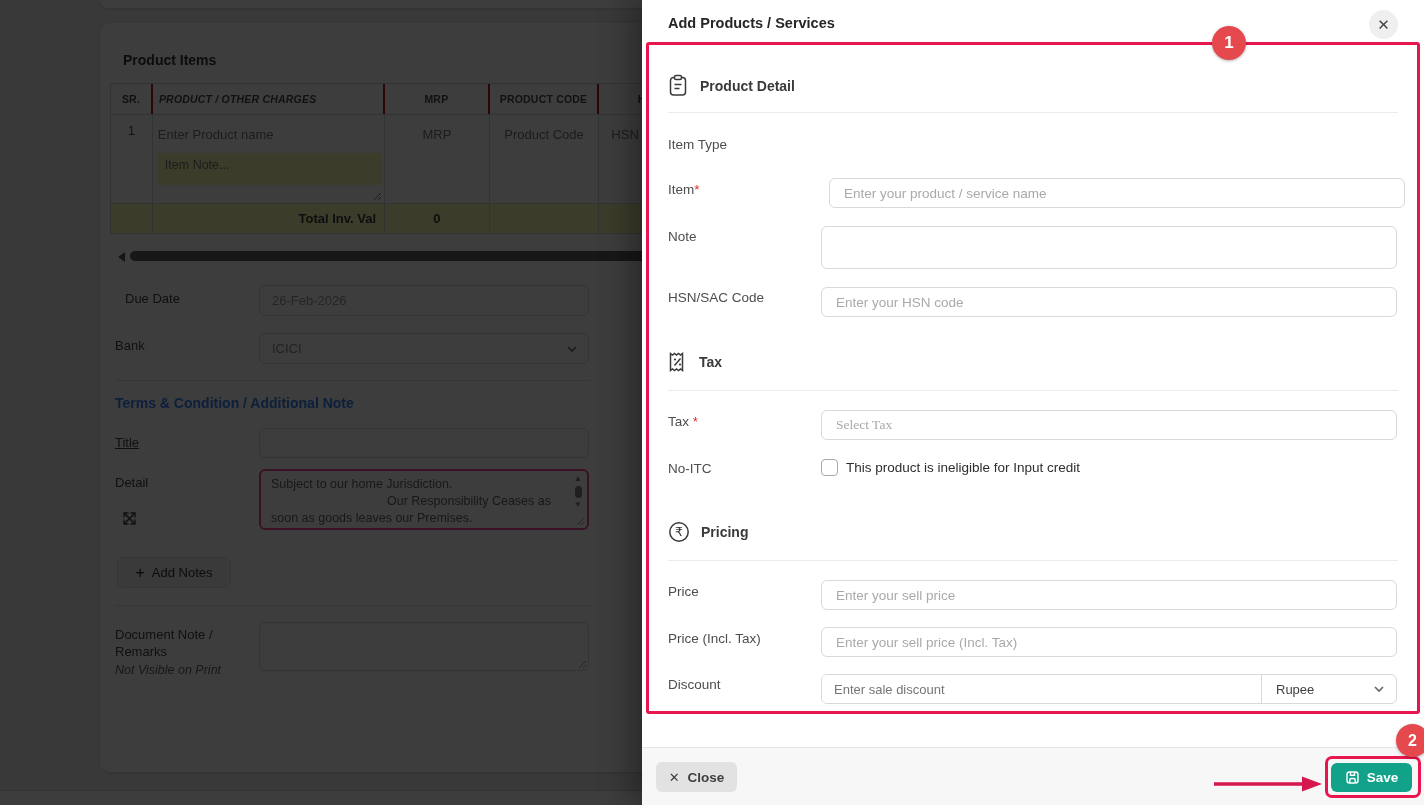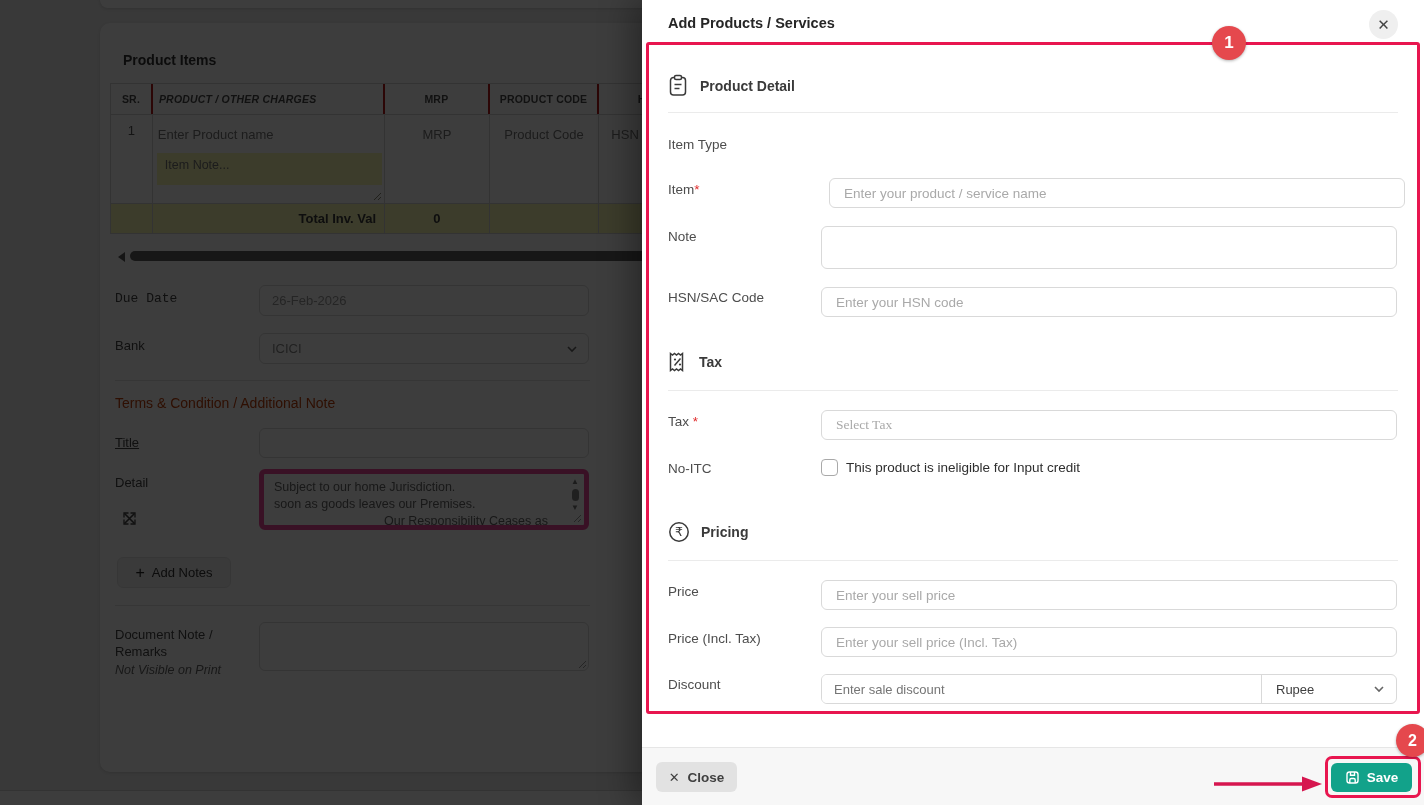--- a/index.html
+++ b/index.html
@@ -163,48 +163,48 @@
         <div class="td c2 tlabel">Total Inv. Val</div>
         <div class="td c3 tval">0</div>
         <div class="td c4"></div>
         <div class="td c5"></div>
       </div>
     </div>
 
     <div id="hscroll-tri"></div>
     <div id="hscroll-bar"></div>
 
-    <div class="lbl abs" style="left:15px; top:268px;font-family:Liberation Mono, monospace;">Due Date</div>
+    <div class="lbl abs" style="left:25px; top:268px;">Due Date</div>
     <div class="abs" style="left:159px; top:262px; width:330px; height:31px;">
       <input class="inp" style="color: rgb(153, 153, 153);" value="26-Feb-2026">
     </div>
 
     <div class="lbl abs" style="left:15px; top:315px;">Bank</div>
     <div class="abs" style="left:159px; top:310px; width:330px; height:31px;">
       <input class="inp" style="color: rgb(136, 136, 136);" readonly="" value="ICICI">
       <svg class="sel-chevron" viewBox="0 0 12 12">
         <polyline points="2,4 6,8 10,4"></polyline>
         </svg>
     </div>
 
     <div class="divider-l" style="top:357px;"></div>
 
-    <div class="abs" style="left:15px; top:372px; font-size:14px; font-weight:400; color:#c2410c;">Terms &amp; Condition / Additional Note</div>
+    <div class="abs" style="left:15px; top:372px; font-size:14px; font-weight:700; color:#3b82f6;">Terms &amp; Condition / Additional Note</div>
 
     <div class="lbl abs" style="left:15px; top:412px;text-decoration:underline;">Title</div>
     <div class="abs" style="left:159px; top:405px; width:330px; height:30px;">
       <input class="inp" style="">
     </div>
 
     <div class="lbl abs" style="left:15px; top:452px;">Detail</div>
-    <div class="abs" style="left:159px; top:446px; width:330px; height:61px; border:5px solid #ec4899; border-radius:6px; background:#fff; overflow:hidden;">
+    <div class="abs" style="left:159px; top:446px; width:330px; height:61px; border:2px solid #ec4899; border-radius:6px; background:#fff; overflow:hidden;">
       <div style="font-size:12.5px; color:#666; padding:5px 22px 0 10px; line-height:17px;">
         <div>Subject to our home Jurisdiction.</div>
+        <div style="text-align:right; padding-right:14px;">Our Responsibility Ceases as</div>
         <div>soon as goods leaves our Premises.</div>
-        <div style="text-align:right; padding-right:14px;">Our Responsibility Ceases as</div>
       </div>
       <div class="mini-scroll">
         <span class="ar">▲</span>
         <span class="dot"></span>
         <span class="ar">▼</span>
       </div>
       <svg class="rz" width="10" height="10">
         <path d="M2 9 L9 2 M6 9 L9 6" stroke="#999" stroke-width="1" fill="none"></path>
         </svg>
     </div>

